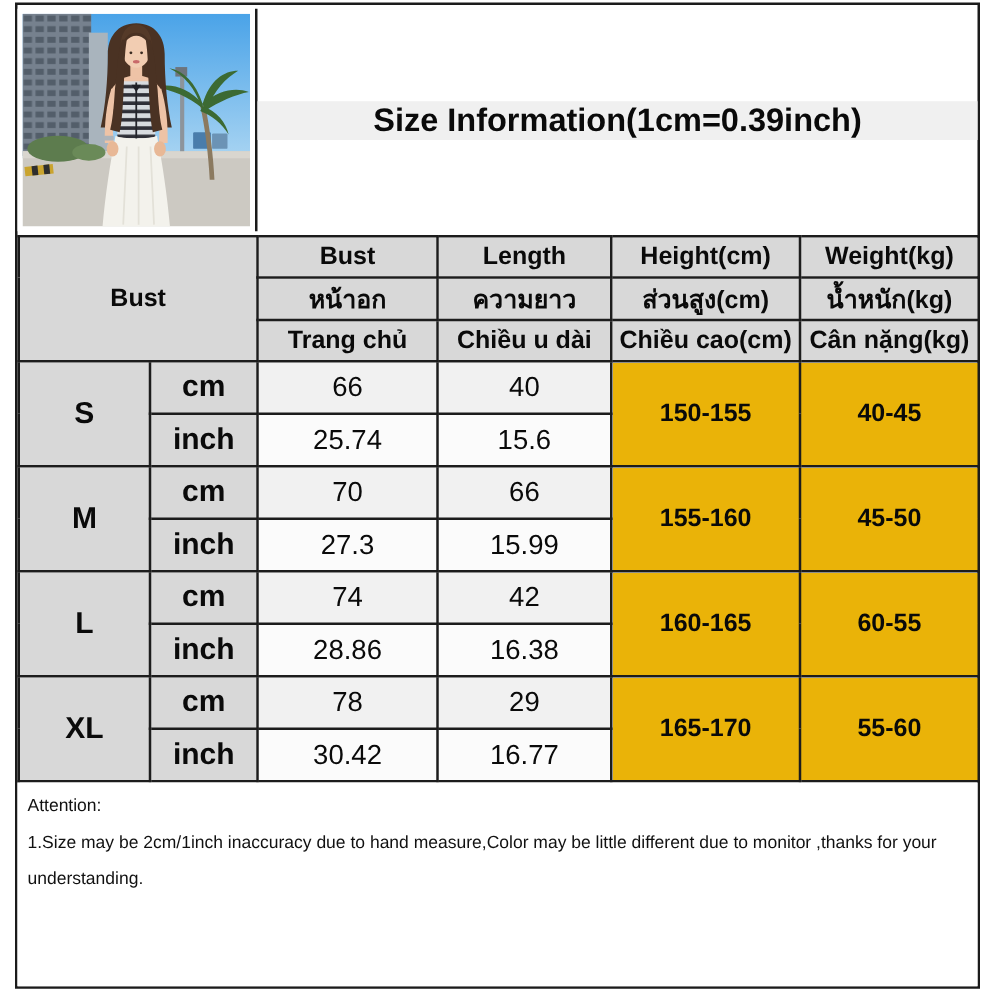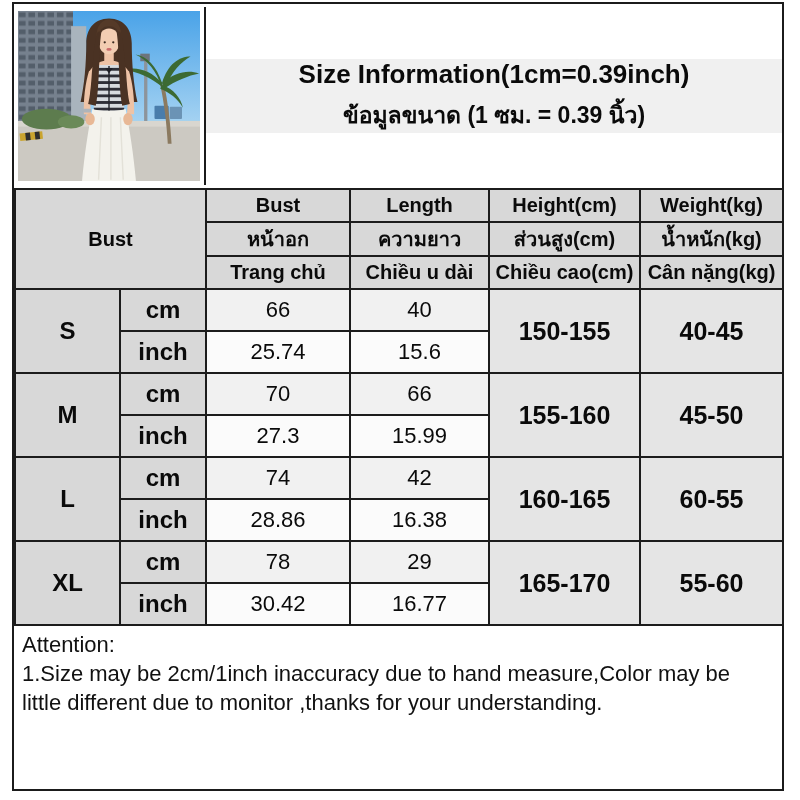--- a/index.html
+++ b/index.html
@@ -34,25 +34,25 @@
   }
   td.edge-l{border-left:none;}
   td.edge-r{border-right:none;}
   tr.hdr td{height:31px;background:#d8d8d8;font-weight:bold;font-size:20px;}
   td.c-size{background:#d8d8d8;font-size:34px;font-weight:bold;}
   td.c-letter{background:#d8d8d8;font-size:24px;font-weight:bold;}
   td.c-unit{background:#d8d8d8;font-size:24px;font-weight:bold;}
   td.c-num{background:#fbfbfb;font-size:22px;font-weight:normal;}
   tr.r-cm td.c-num{background:#f1f1f1;}
   tr.r-cm td,tr.r-inch td{height:40px;}
-  td.c-range{background:#e5e5e5;font-size:25px;font-weight:bold;}
+  td.c-range{background:#eab308;font-size:20px;font-weight:bold;}
   
   .attention{
     flex:1;min-height:0;background:#fff;padding:4px 8px 0 8px;
-    font-size:22px;line-height:29px;font-weight:normal;color:#111;
+    font-size:14px;line-height:29px;font-weight:normal;color:#111;
   }
 </style>
 </head>
 <body>
 
 <div class="frame">
 
   <div class="top-row">
     <div class="photo-cell">
       <svg viewBox="0 0 192 180" preserveAspectRatio="xMidYMid slice">
@@ -124,21 +124,20 @@
           <circle cx="100.5" cy="33" r="1.2" fill="#3a2a20"></circle>
           <ellipse cx="96" cy="40.5" rx="2.8" ry="1.4" fill="#c96a6a"></ellipse>
           <path d="M83 30 C82 14 90 9 96 9 C102 9 110 14 109 30 C106 19 102 16 96 16 C90 16 86 19 83 30 Z" fill="#553a28"></path>
           <path d="M84 22 C80 34 80 48 78 64 C77 80 76 90 74 98 L82 100 C85 86 85 66 86 50 C86 38 87 28 88 22 Z" fill="#4a3223"></path>
           <path d="M108 22 C112 34 112 48 114 64 C115 80 116 90 118 98 L110 100 C107 86 107 66 106 50 C106 38 105 28 104 22 Z" fill="#4a3223"></path>
         </g>
       </svg>
     </div>
     <div class="title-cell">
       <div class="t1">Size Information(1cm=0.39inch)</div>
-      <div class="t2">ข้อมูลขนาด (1 ซม. = 0.39 นิ้ว)</div>
     </div>
   </div>
 
   <table class="sizes">
     <colgroup>
       <col style="width:105px">
         <col style="width:86px">
         <col style="width:144px">
       <col style="width:139px">
         <col style="width:151px">

